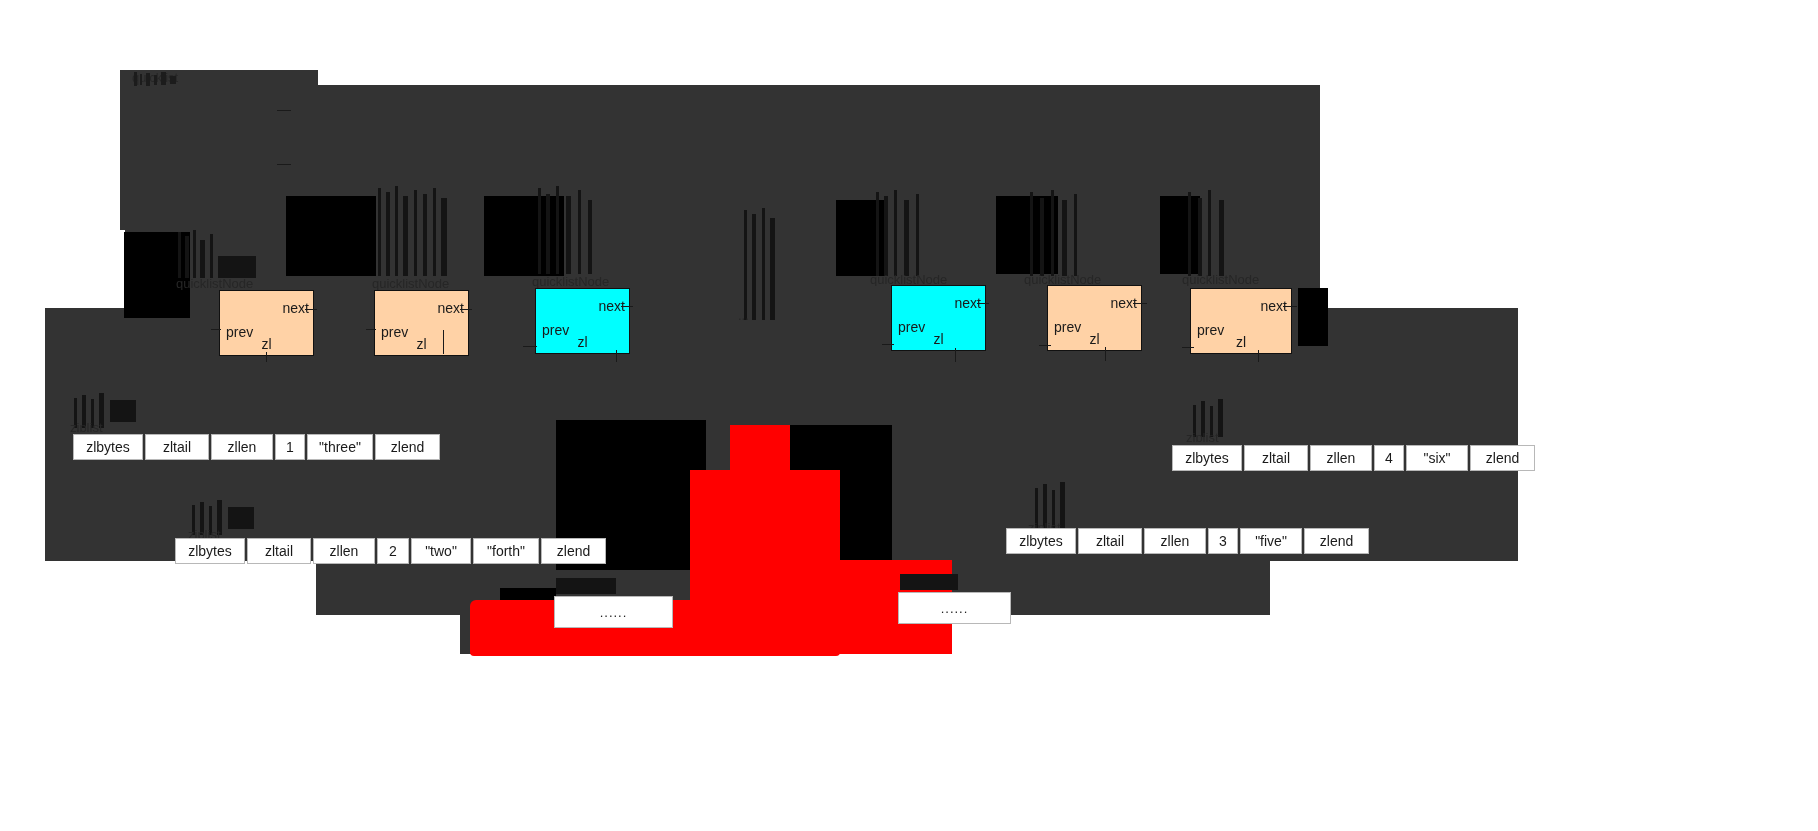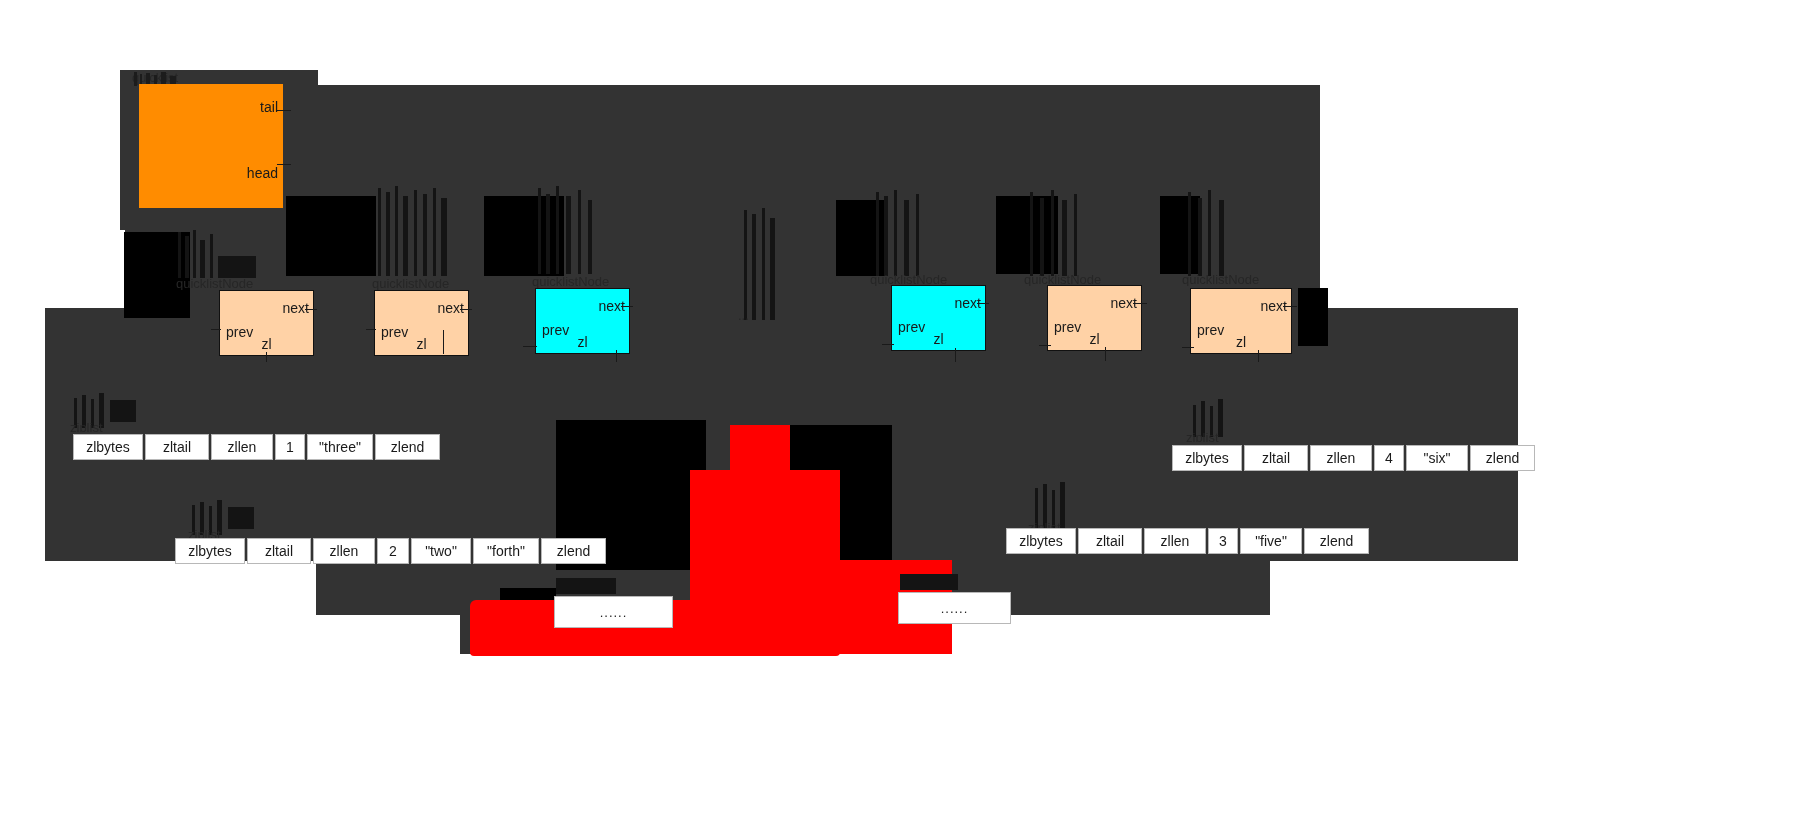--- a/index.html
+++ b/index.html
@@ -69,24 +69,20 @@
   <div class="red" style="left:784px;top:560px;width:168px;height:94px;"></div>
 
   <div class="glitch" style="left:132px;top:70px;width:120px;height:16px;">quicklist</div>
   <div class="bar" style="left:134px;top:72px;width:3px;height:14px;"></div>
   <div class="bar" style="left:140px;top:74px;width:2px;height:11px;"></div>
   <div class="bar" style="left:146px;top:73px;width:4px;height:13px;"></div>
   <div class="bar" style="left:154px;top:75px;width:3px;height:10px;"></div>
   <div class="bar" style="left:161px;top:72px;width:5px;height:13px;"></div>
   <div class="bar" style="left:170px;top:76px;width:6px;height:8px;"></div>
 
-  <div class="qlhead" style="left:139px;top:84px;width:142px;height:122px;">
-    <span class="nm tail">tail</span>
-    <span class="nm head">head</span>
-  </div>
   <div class="lead" style="left:277px;top:110px;width:14px;height:1px;"></div>
   <div class="lead" style="left:277px;top:164px;width:14px;height:1px;"></div>
 
   <div class="bar l" style="left:178px;top:232px;width:3px;height:46px;"></div>
   <div class="bar l" style="left:185px;top:236px;width:4px;height:42px;"></div>
   <div class="bar l" style="left:193px;top:230px;width:3px;height:48px;"></div>
   <div class="bar l" style="left:200px;top:240px;width:5px;height:38px;"></div>
   <div class="bar l" style="left:210px;top:234px;width:3px;height:44px;"></div>
   <div class="bar l" style="left:218px;top:256px;width:38px;height:22px;"></div>
   <div class="glitch" style="left:176px;top:276px;width:110px;height:14px;">quicklistNode</div>

